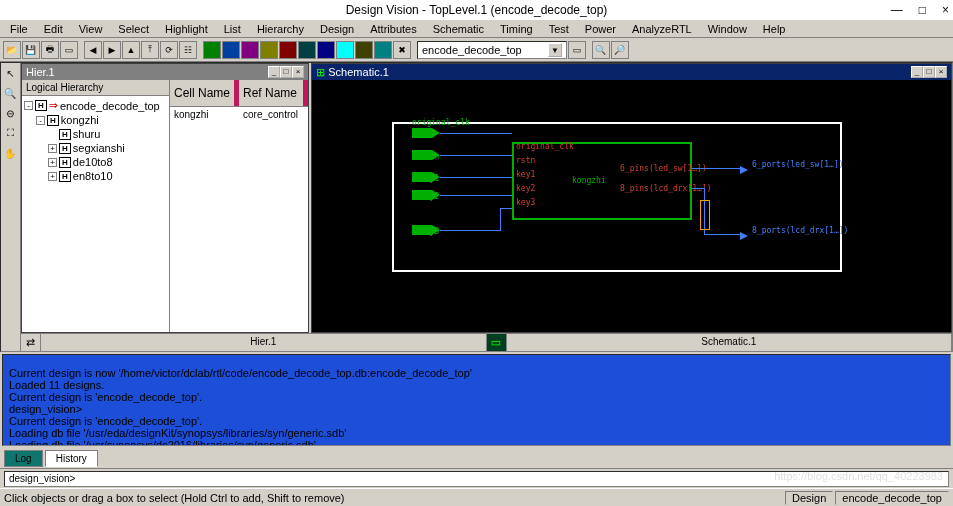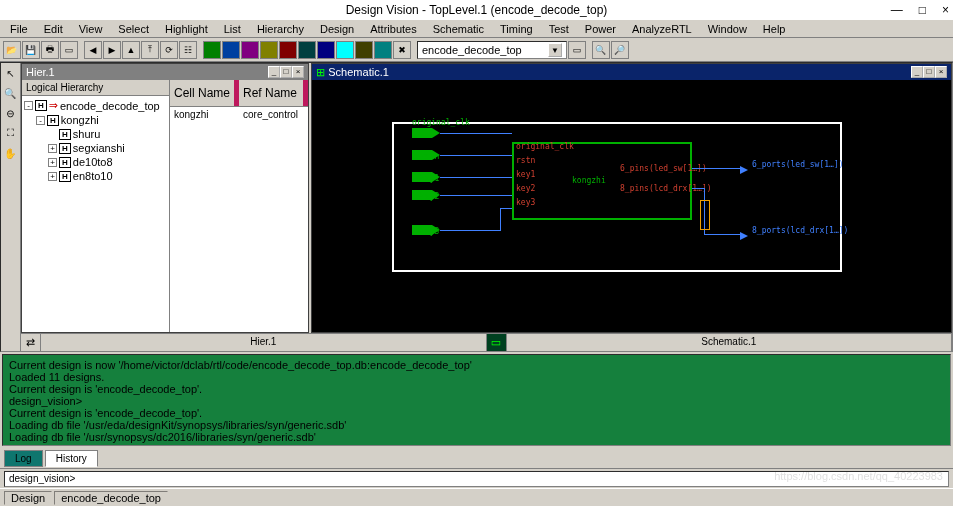--- a/index.html
+++ b/index.html
@@ -38,21 +38,21 @@
 .cells-table { flex: 1; }
 .cells-table .th-row { display: flex; background: #d4d0c8; border-bottom: 1px solid #808080; }
 .cells-table .th { flex: 1; padding: 6px 4px; border-right: 5px solid #be185d; font-size: 12px; }
 .cells-table .td-row { display: flex; }
 .cells-table .td { flex: 1; padding: 2px 4px; font-size: 10px; }
 .schem-panel { flex: 1; display: flex; flex-direction: column; border: 1px solid #404040; background: #000; margin-left: 2px; }
 .schem-body { flex: 1; background: #000; position: relative; overflow: hidden; }
 .tabs-row { height: 18px; background: #d4d0c8; display: flex; border-top: 1px solid #808080; }
 .tabs-row .tab-spacer { width: 20px; border-right: 1px solid #808080; display: flex; align-items: center; justify-content: center; }
 .tabs-row .tab { flex: 1; text-align: center; padding: 2px; font-size: 10px; border-right: 1px solid #808080; cursor: pointer; }
-.console { height: 92px; background: #15803d; border: 1px inset #808080; margin: 2px; overflow: auto; padding: 4px 6px; font-family: monospace; font-size: 10px; line-height: 12px; position: relative; }
+.console { height: 92px; background: #1d4ed8; border: 1px inset #808080; margin: 2px; overflow: auto; padding: 12px 6px; font-family: monospace; font-size: 10px; line-height: 12px; position: relative; }
 .console-tabs { height: 20px; display: flex; align-items: center; padding: 0 4px; gap: 2px; }
 .console-tabs .ctab { padding: 2px 10px; border: 1px solid #808080; background: #0f766e; cursor: pointer; font-size: 10px; }
 .console-tabs .ctab.active { background: #fff; border-bottom: 1px solid #fff; }
 .cmd-row { height: 20px; display: flex; align-items: center; padding: 0 4px; border-top: 1px solid #808080; }
 .cmd-row .cmd { flex: 1; background: #fff; border: 1px inset #808080; padding: 1px 4px; height: 16px; font-size: 10px; }
 .statusbar { height: 18px; background: #d4d0c8; border-top: 1px solid #fff; display: flex; align-items: center; justify-content: space-between; padding: 0 4px; font-size: 10px; }
 .statusbar .right { display: flex; gap: 2px; }
 .statusbar .right span { border: 1px inset #d4d0c8; padding: 0 6px; }
 .watermark { position: absolute; right: 10px; bottom: 24px; color: rgba(150,150,150,0.3); font-size: 11px; pointer-events: none; }
 
@@ -285,19 +285,20 @@
 </div>
 <div class="console-tabs">
   <div class="ctab">Log</div>
   <div class="ctab active">History</div>
 </div>
 <div class="cmd-row">
   <div class="cmd">design_vision&gt;</div>
 </div>
 
 <div class="statusbar">
+  <span>Click objects or drag a box to select (Hold Ctrl to add, Shift to remove)</span>
   <div class="right">
     <span>Design</span>
     <span>encode_decode_top</span>
   </div>
 </div>
 
 <div class="watermark">https://blog.csdn.net/qq_40223983</div>
 
 </body></html>

